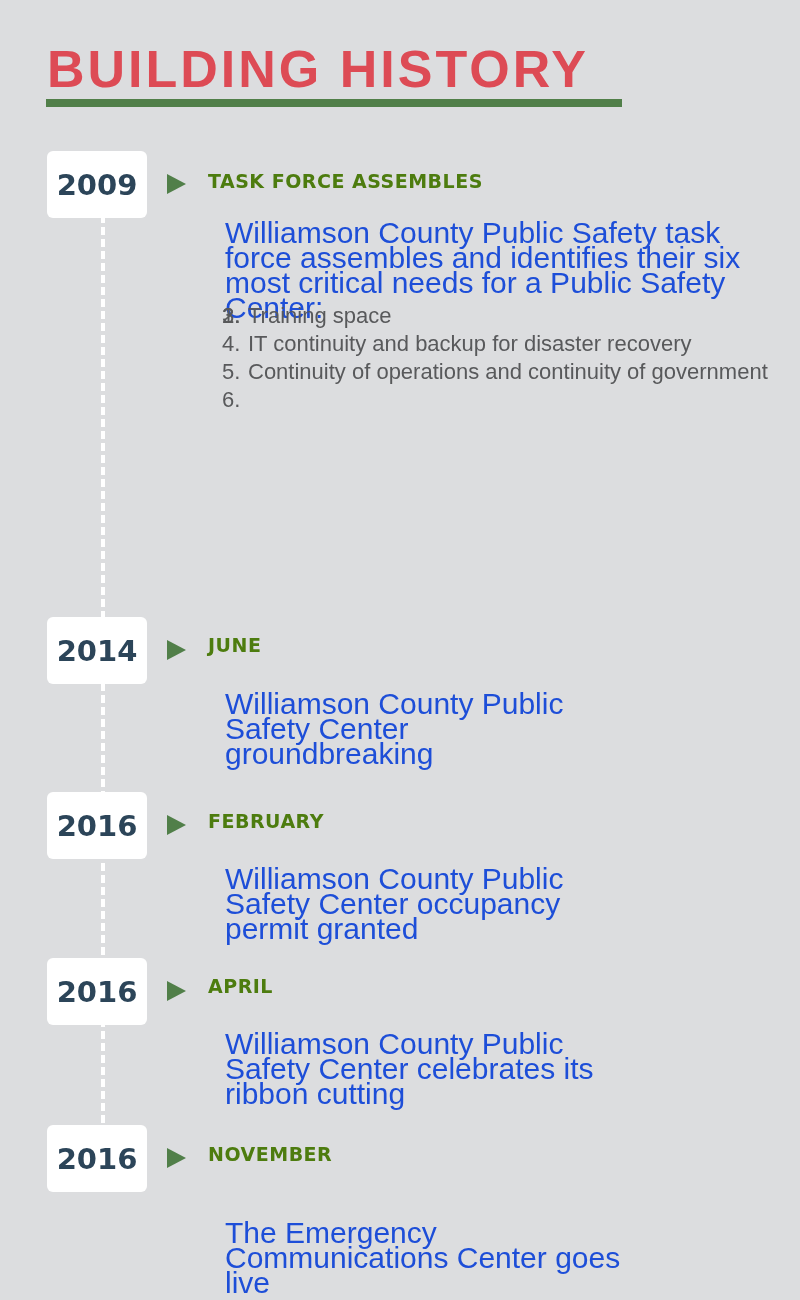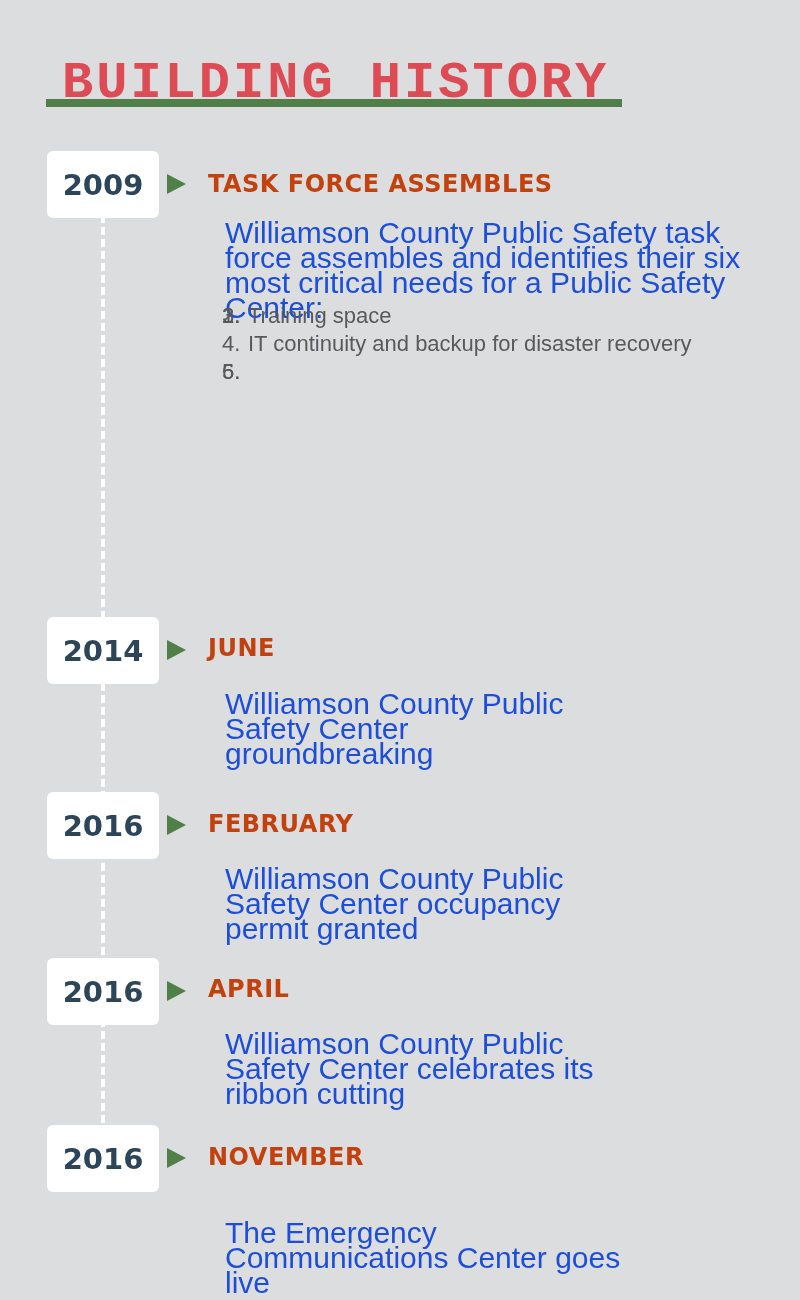--- a/index.html
+++ b/index.html
@@ -1,44 +1,44 @@
 <!DOCTYPE html>
 <html><head>
 <meta charset="utf-8">
 <style>
   html, body { margin:0; padding:0; }
   body {
     width:800px; height:1300px; background:#dcdddf; position:relative; overflow:hidden;
     font-family:"Liberation Sans", "DejaVu Sans", sans-serif;
   }
   .title {
-    position:absolute; left:47px; top:38px; margin:15px;
-    font-family:Liberation Mono, monospace; font-weight:bold;
+    position:absolute; left:47px; top:38px; margin:0;
+    font-family:Liberation Sans, sans-serif; font-weight:bold;
     font-size:52px; letter-spacing:3px; color:#dd4b55; line-height:62px;
   }
   .underline {
     position:absolute; left:46px; top:99px; width:576px; height:8px; background:#517f49;
   }
   .spine {
     position:absolute; left:101px; top:215px; width:0; height:920px;
     border-left:4px dashed #ffffff;
   }
   .year {
-    position:absolute; left:47px; width:112px; height:67px; background:#fff;
+    position:absolute; left:47px; width:100px; height:67px; background:#fff;
     border-radius:6px; display:flex; align-items:center; justify-content:center;
     font-family:"DejaVu Sans", sans-serif; font-weight:bold; font-size:29px; color:#2c4559;
   }
   .arrow {
     position:absolute; left:167px; width:0; height:0;
     border-top:10px solid transparent; border-bottom:10px solid transparent;
     border-left:19px solid #517f49;
   }
   .heading {
     position:absolute; left:208px; font-family:"DejaVu Sans", sans-serif; font-weight:bold;
-    font-size:24px; color:#c2410c; letter-spacing:0.5px; margin:0;
+    font-size:19px; color:#4d7c0f; letter-spacing:0.5px; margin:0;
   }
   .body {
     position:absolute; left:208px; font-size:30px; color:#1d4ed8; line-height:25px; margin:17px;
   }
   .list { position:absolute; left:222px; top:302px; margin:0; padding:0; list-style:none;
     font-size:22px; color:#58595b; line-height:28px; }
   .list li { position:relative; padding-left:26px; }
   .list .num { position:absolute; left:0; }
 </style>
 </head>
@@ -50,21 +50,21 @@
 
 <div class="year" style="top:151px">2009</div>
 <div class="arrow" style="top:174px"></div>
 <h2 class="heading" style="top:170px">TASK FORCE ASSEMBLES</h2>
 <p class="body" style="top:203px; width:560px;">Williamson County Public Safety task force assembles and identifies their six most critical needs for a Public Safety Center:</p>
 <ol class="list">
   <li style="width:510px"><span class="num">1.</span></li>
   <li style="width:540px"><span class="num">2.</span></li>
   <li style="width:510px"><span class="num">3.</span><span>Training space</span></li>
   <li style="width:470px"><span class="num">4.</span><span>IT continuity and backup for disaster recovery</span></li>
-  <li style="width:525px"><span class="num">5.</span></li>
+  <li style="width:525px"><span class="num">5.</span><span>Continuity of operations and continuity of government</span></li>
   <li style="width:450px"><span class="num">6.</span></li>
 </ol>
 
 <div class="year" style="top:617px">2014</div>
 <div class="arrow" style="top:640px"></div>
 <h2 class="heading" style="top:634px">JUNE</h2>
 <p class="body" style="top:674px; width:400px;">Williamson County Public Safety Center groundbreaking</p>
 
 <div class="year" style="top:792px">2016</div>
 <div class="arrow" style="top:815px"></div>

